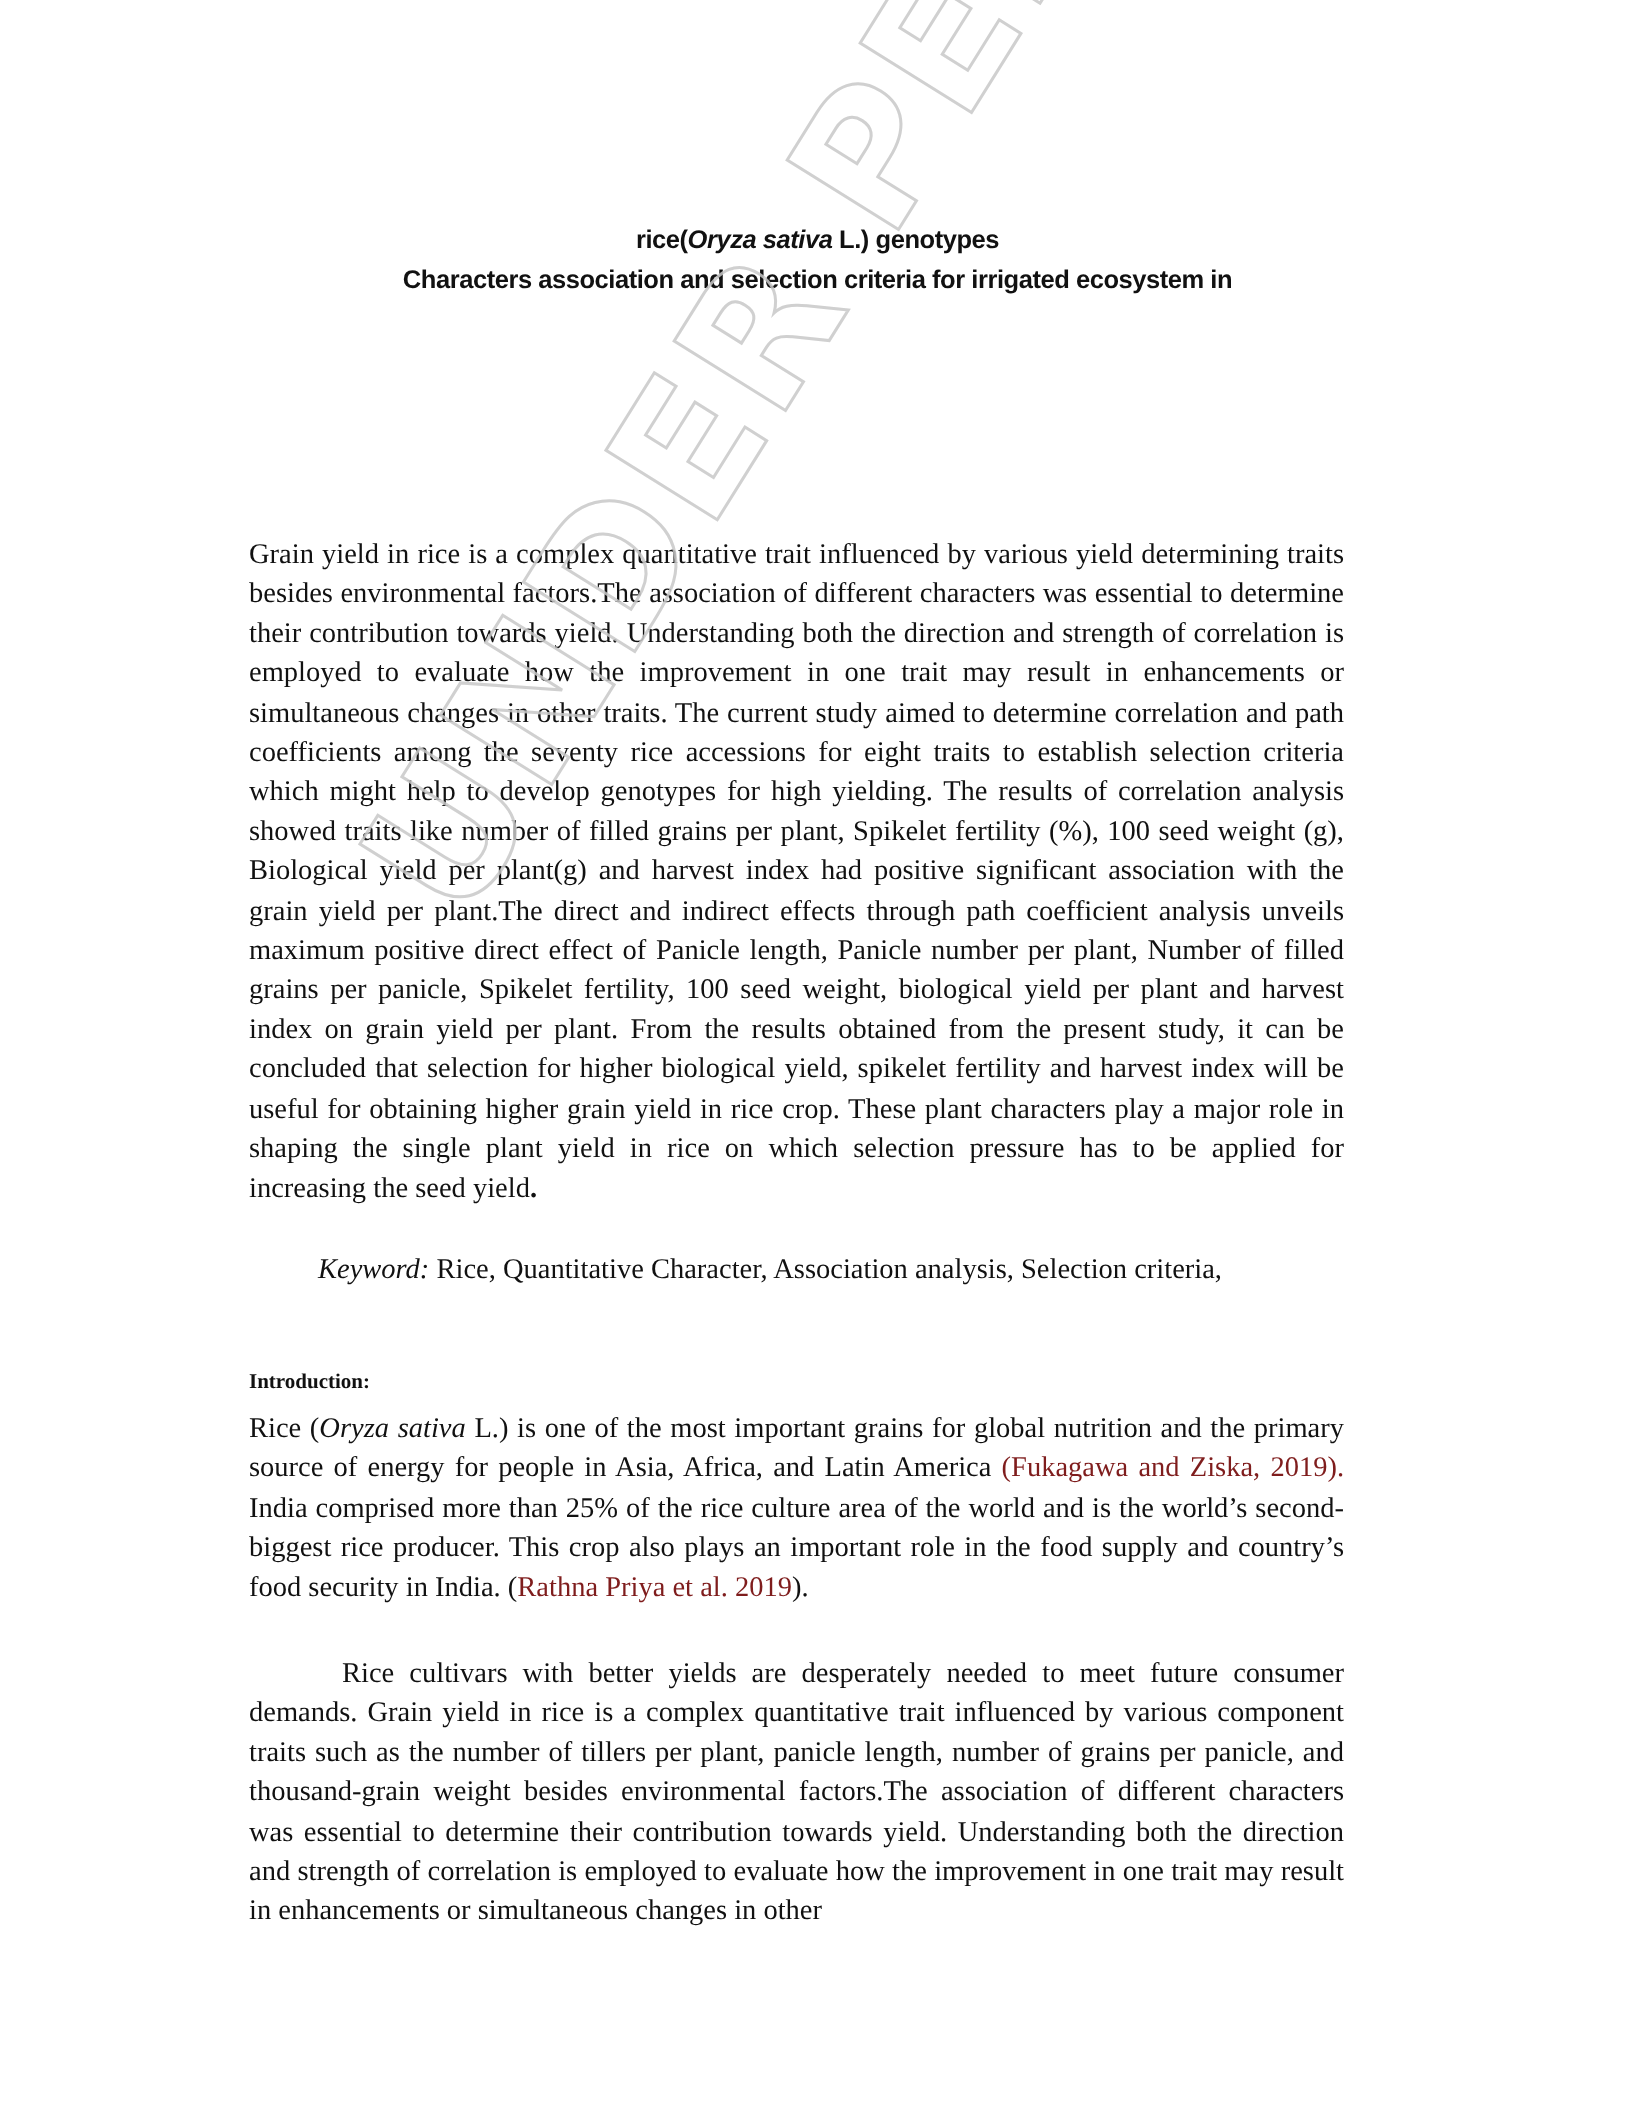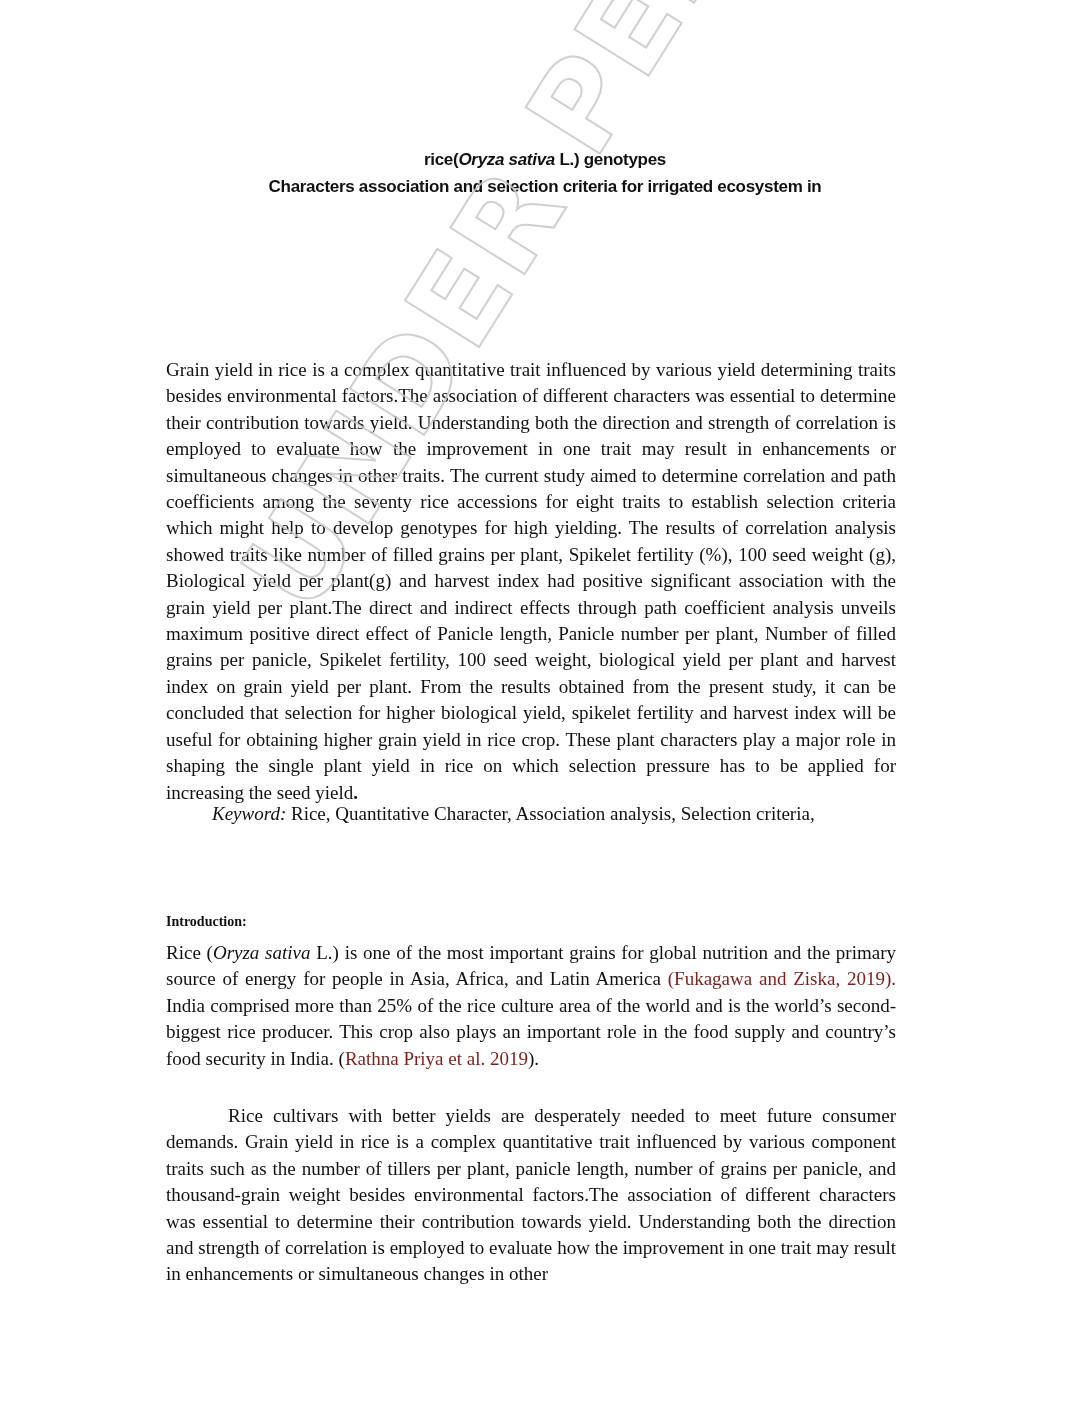--- a/index.html
+++ b/index.html
@@ -15,21 +15,21 @@
     position: absolute; left: 166px; width: 730px; top: 305px;
     font-family: "Liberation Serif", serif; font-weight: bold; font-size: 19px;
     text-align: center; color: #111;
   }
   .body-text {
     position: absolute; left: 166px; width: 730px;
     font-family: "Liberation Serif", serif; font-size: 19px; line-height: 26.4px;
     color: #111; text-align: justify; margin: 0;
   }
   .abstract-body { top: 357px; }
-  .keywords { top: 801px; text-indent: 46px; text-align: left; }
+  .keywords { top: 834px; text-indent: 46px; text-align: left; }
   .keywords i { font-style: italic; }
   .intro-heading {
     position: absolute; left: 166px; top: 914px;
     font-family: "Liberation Serif", serif; font-weight: bold; font-size: 14px; color: #111;
   }
   .intro-p1 { top: 940px; }
   .intro-p2 { top: 1073px; text-indent: 62px; margin-top: 30px; }
   .cite { color: #7f1d1d; }
   .watermark {
     position: absolute; left: 215px; top: 560px;

